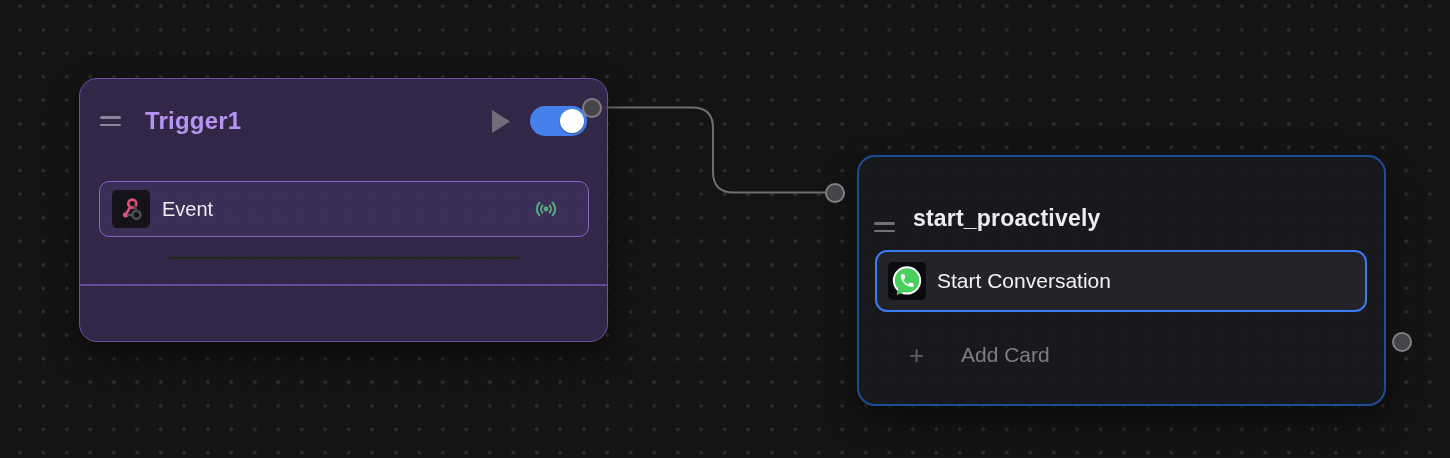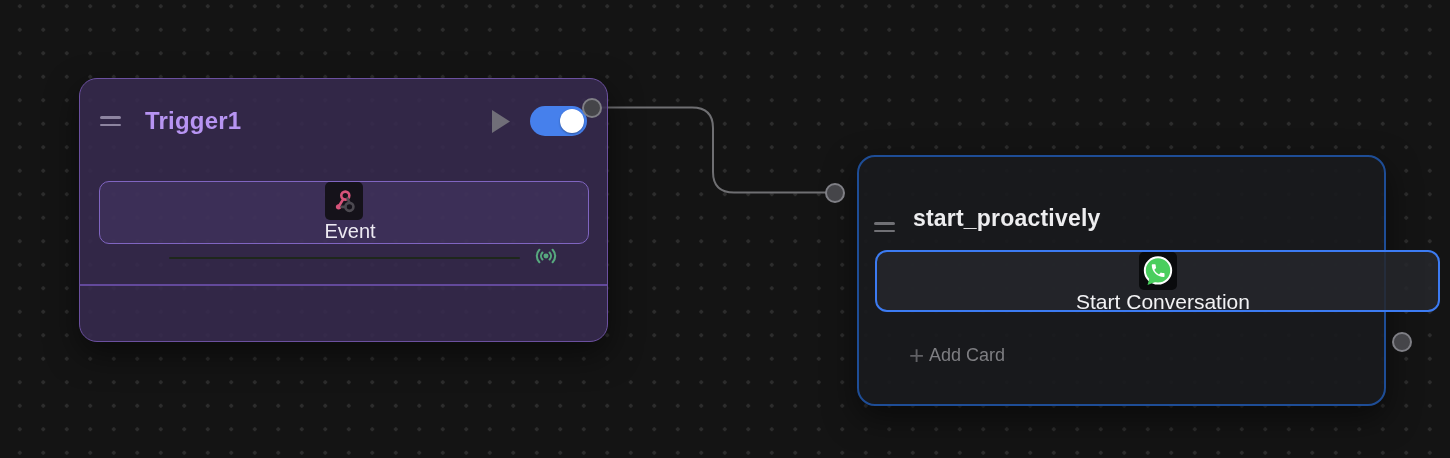--- a/index.html
+++ b/index.html
@@ -47,23 +47,23 @@
     background:#4680ec;cursor:pointer;flex:none;
   }
   .toggle .knob{
     position:absolute;top:3px;right:3px;width:24px;height:24px;border-radius:50%;
     background:#ffffff;box-shadow:0 1px 2px rgba(0,0,0,.35);
   }
   .card{
     position:absolute;display:flex;align-items:center;box-sizing:border-box;cursor:pointer;
   }
   .event-card{
-    left:19px;top:102px;width:490px;height:63px;border-radius:10px;
+    left:19px;top:102px;width:490px;height:56px;border-radius:10px;
     background:rgba(70,55,101,0.55);
-    border:1.5px solid #8065c1;padding:0 12px;flex-direction:column;
+    border:1.5px solid #8065c1;padding:0 12px;
   }
   .icon-tile{
     width:38px;height:38px;border-radius:5px;flex:none;
     display:flex;align-items:center;justify-content:center;
   }
   .webhook-tile{background:#15121a;}
   .event-card .card-label{margin-left:12px;font-size:20px;color:#edeaf2;}
   .signal{margin-left:auto;margin-right:17px;width:26px;height:26px;flex:none;}
   .inner-divider{
     position:absolute;left:89px;top:178px;width:351px;height:2px;
@@ -87,34 +87,34 @@
   }
   .action .node-header{
     position:absolute;left:0;right:0;top:0;height:75px;
     display:flex;align-items:flex-end;padding:0 15px;box-sizing:border-box;
   }
   .action .handle i{background:#707075;}
   .action .node-title{
     margin-left:18px;font-size:23px;font-weight:bold;color:#ededef;letter-spacing:.2px;
   }
   .start-card{
-    left:16px;top:93px;width:565px;height:62px;border-radius:12px;
+    left:16px;top:93px;width:492px;height:62px;border-radius:12px;
     background:rgba(38,39,44,0.85);
-    border:2px solid #3c7bf2;padding:0 11px;flex-direction:column;
+    border:2px solid #3c7bf2;padding:0 11px;
   }
   .whatsapp-tile{background:#0a0b0d;}
   .start-card .card-label{margin-left:11px;font-size:21px;color:#f2f2f4;}
   .add-card{
     position:absolute;left:16px;top:177px;height:42px;right:16px;
     display:flex;align-items:center;padding-left:33px;cursor:pointer;border-radius:8px;
   }
   .plus-glyph{
     width:17px;text-align:center;font-size:26px;font-weight:300;color:#606064;line-height:1;
   }
-  .add-card-label{margin-left:4px;font-size:18px;color:#7e7e82;}
+  .add-card-label{margin-left:36px;font-size:21px;color:#7e7e82;}
 </style>
 </head>
 <body>
 
 <div class="canvas">
 
   <svg class="edges" width="1450" height="458">
     <path id="edge-path" d="M 592 107.5 H 692 Q 713 107.5 713 128 V 172 Q 713 192.5 734 192.5 H 835" fill="none" stroke="#6f6f72" stroke-width="2"></path>
   </svg>
 

